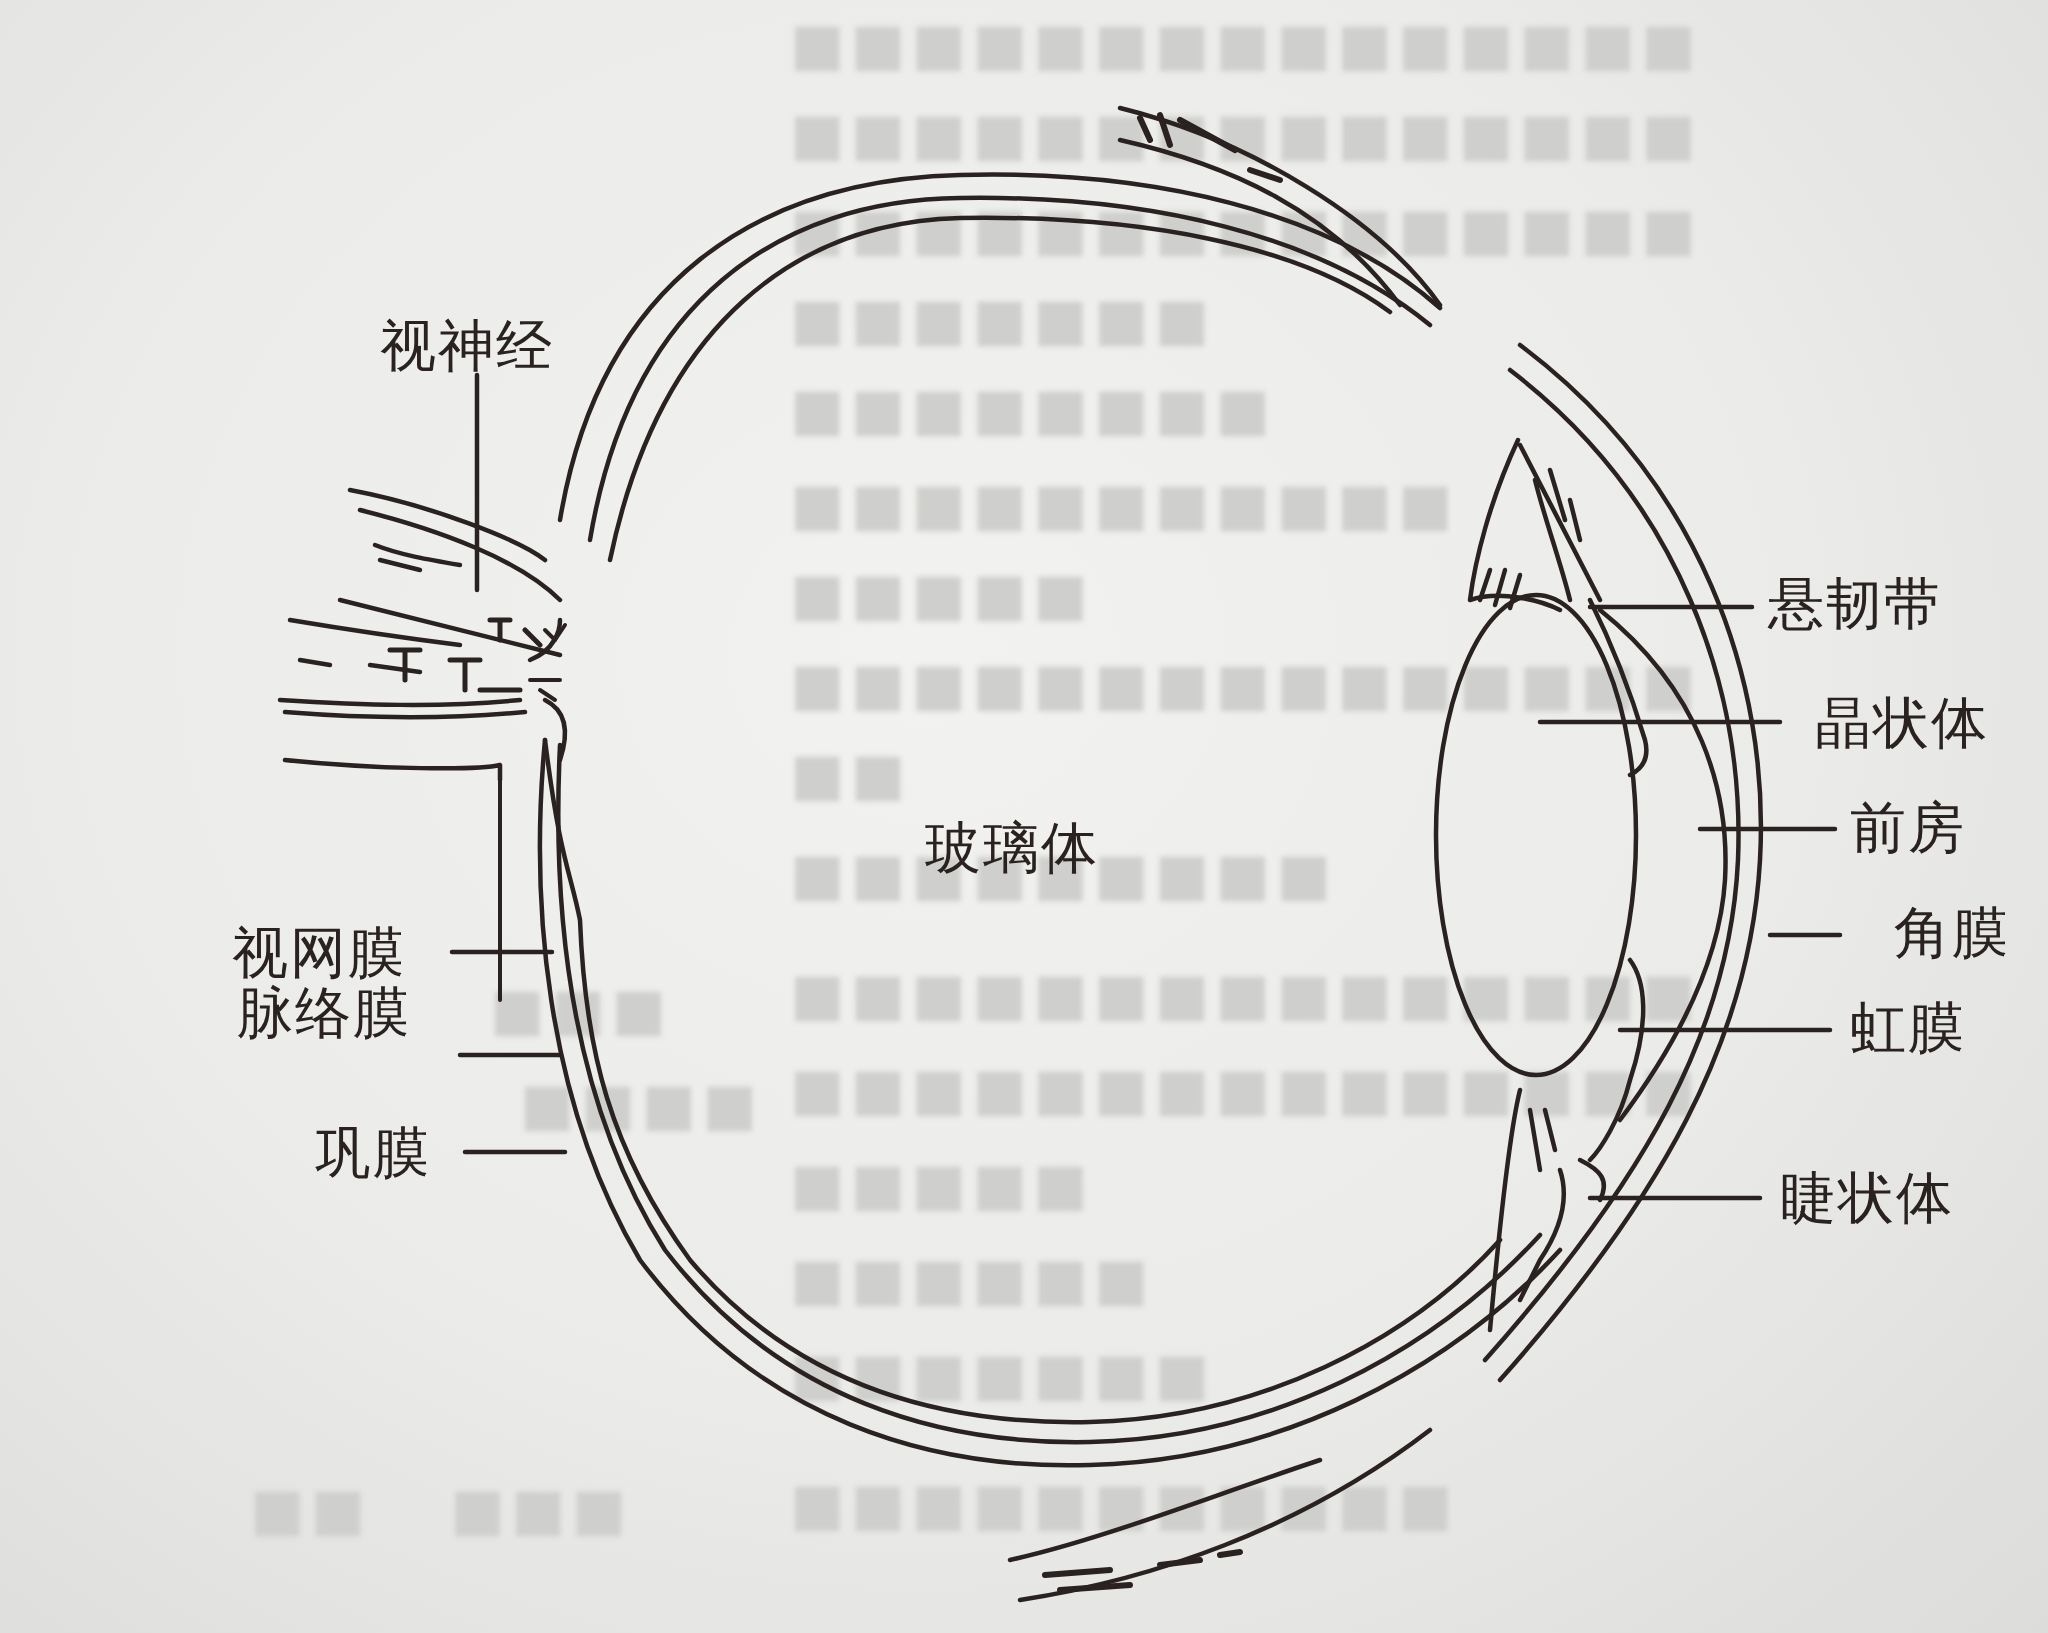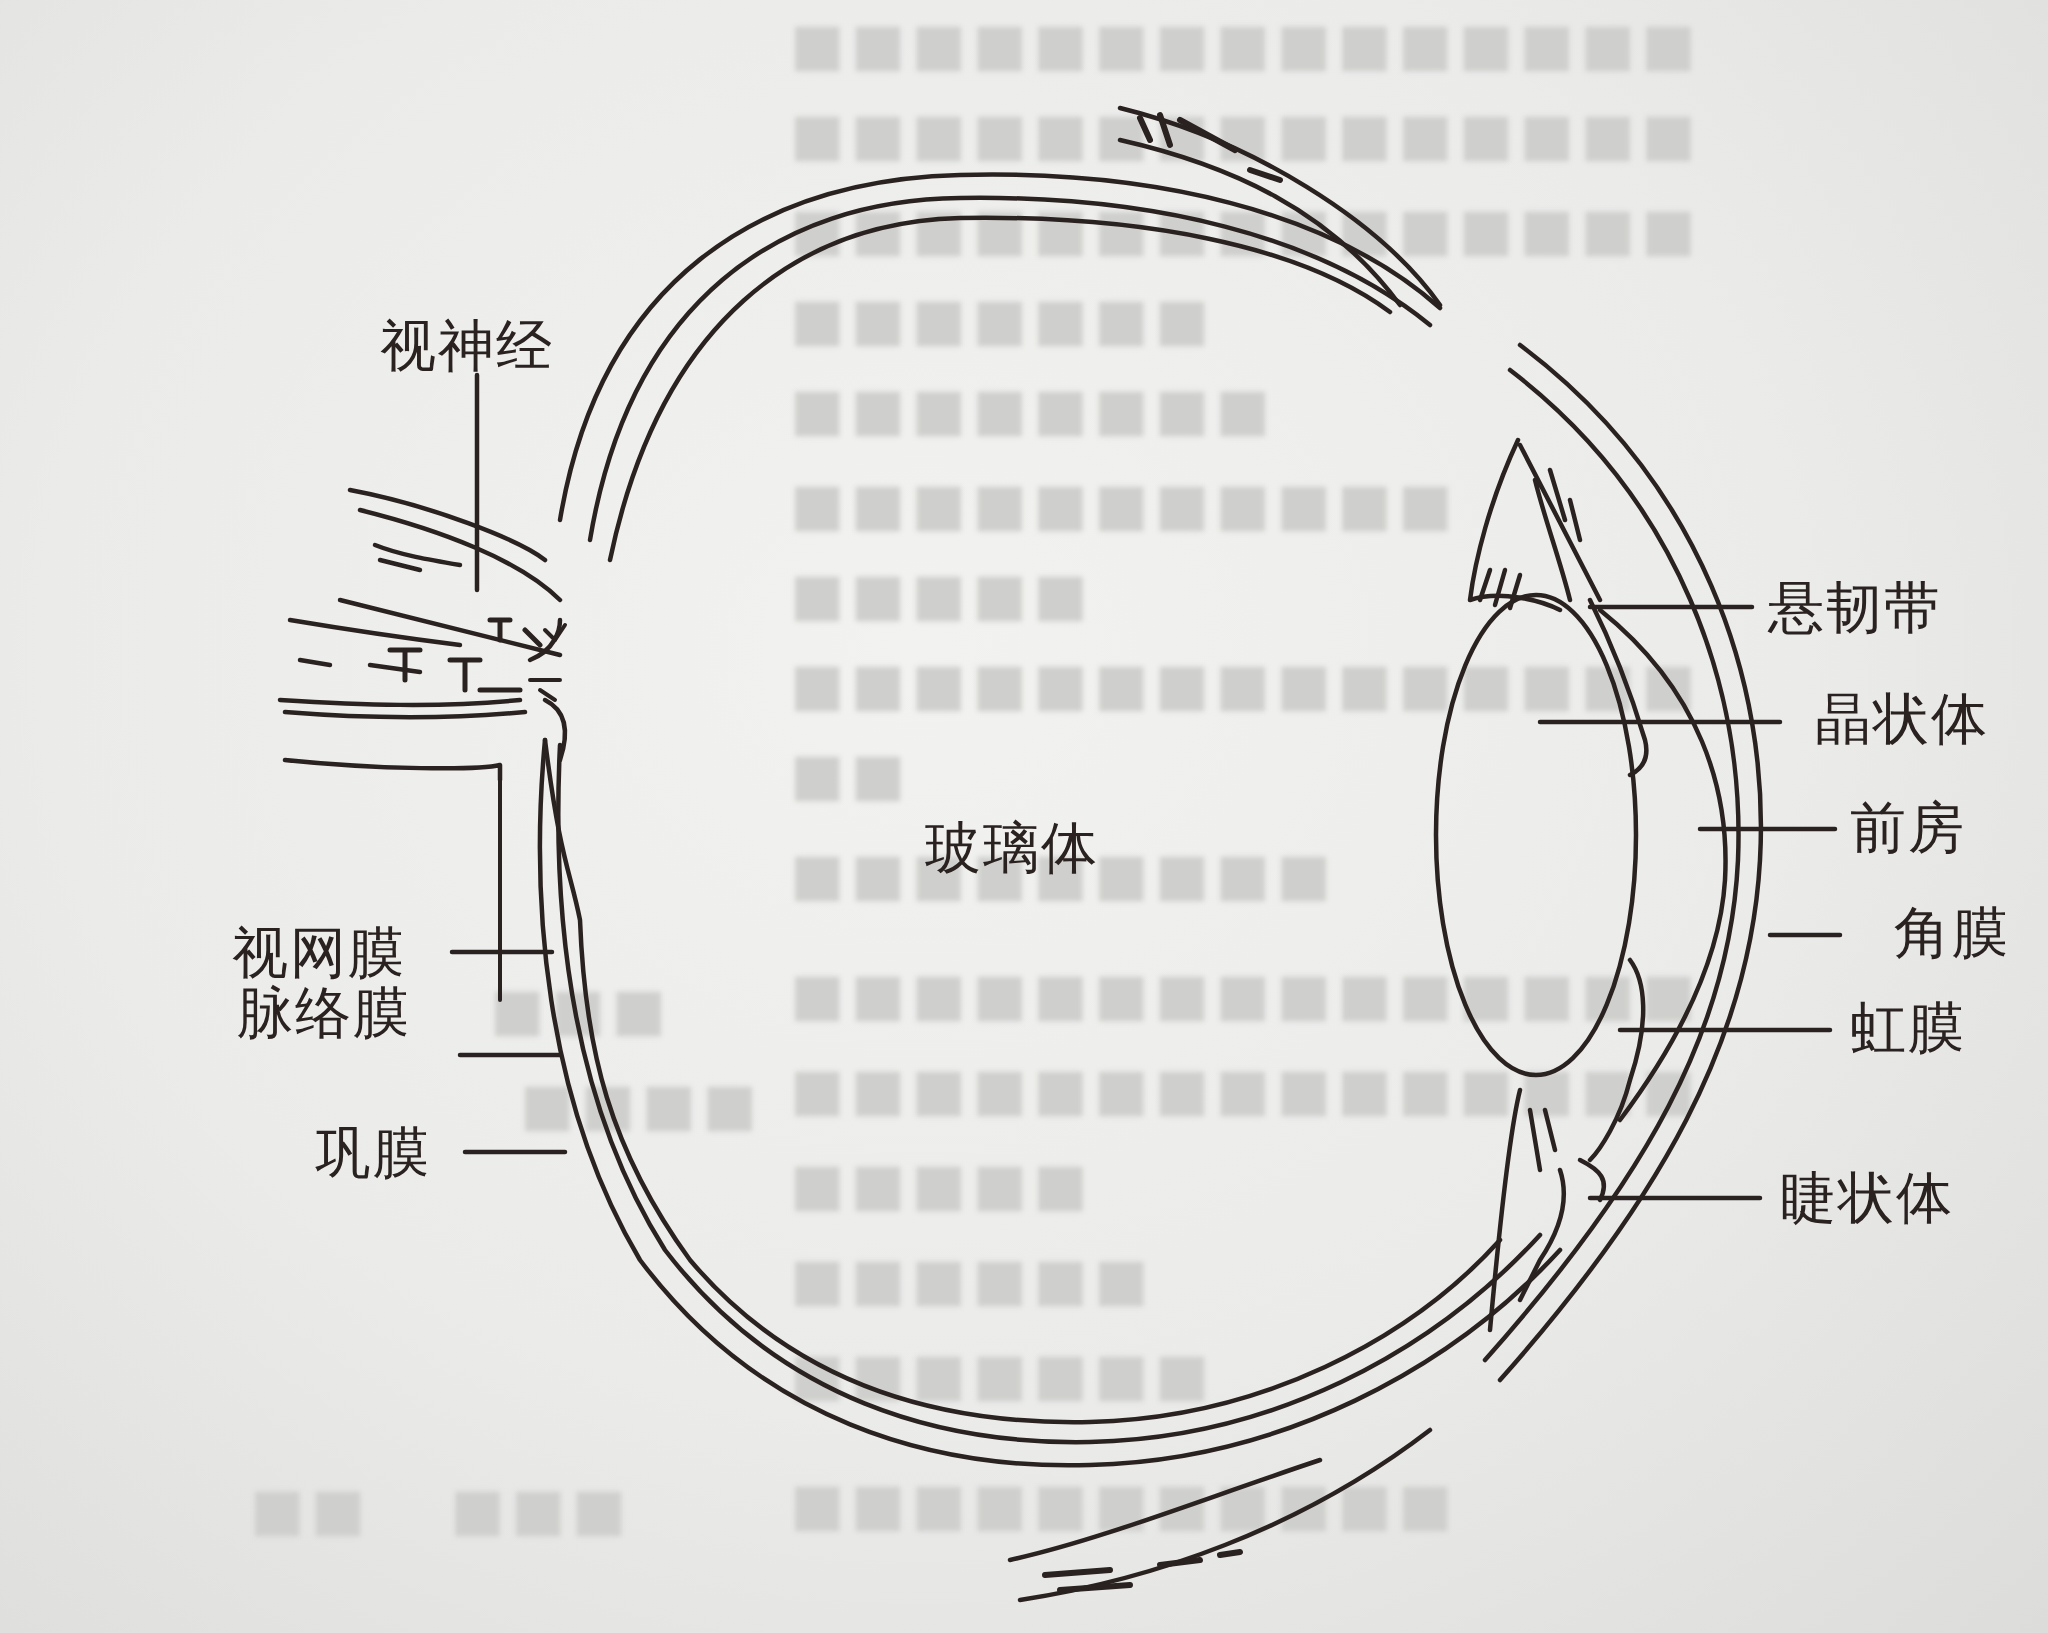--- a/index.html
+++ b/index.html
@@ -123,20 +123,20 @@
     <line x1="1590" y1="1198" x2="1760" y2="1198"></line>
   </svg>
 
   <div class="lbl" style="left:380px;top:318px;">视神经</div>
   <div class="lbl" style="left:232px;top:925px;">视网膜</div>
   <div class="lbl" style="left:237px;top:985px;">脉络膜</div>
   <div class="lbl" style="left:315px;top:1125px;">巩膜</div>
 
   <div class="lbl" style="left:925px;top:820px;">玻璃体</div>
 
-  <div class="lbl" style="left:1768px;top:580px;">悬韧带</div>
-  <div class="lbl" style="left:1815px;top:695px;font-family:Liberation Mono, monospace;">晶状体</div>
+  <div class="lbl" style="left:1768px;top:580px;font-family:Liberation Mono, monospace;">悬韧带</div>
+  <div class="lbl" style="left:1815px;top:695px;">晶状体</div>
   <div class="lbl" style="left:1850px;top:800px;">前房</div>
   <div class="lbl" style="left:1855px;top:905px;margin-left:39px;">角膜</div>
   <div class="lbl" style="left:1850px;top:1000px;">虹膜</div>
   <div class="lbl" style="left:1780px;top:1170px;">睫状体</div>
 
 </div>
 
 </body></html>

